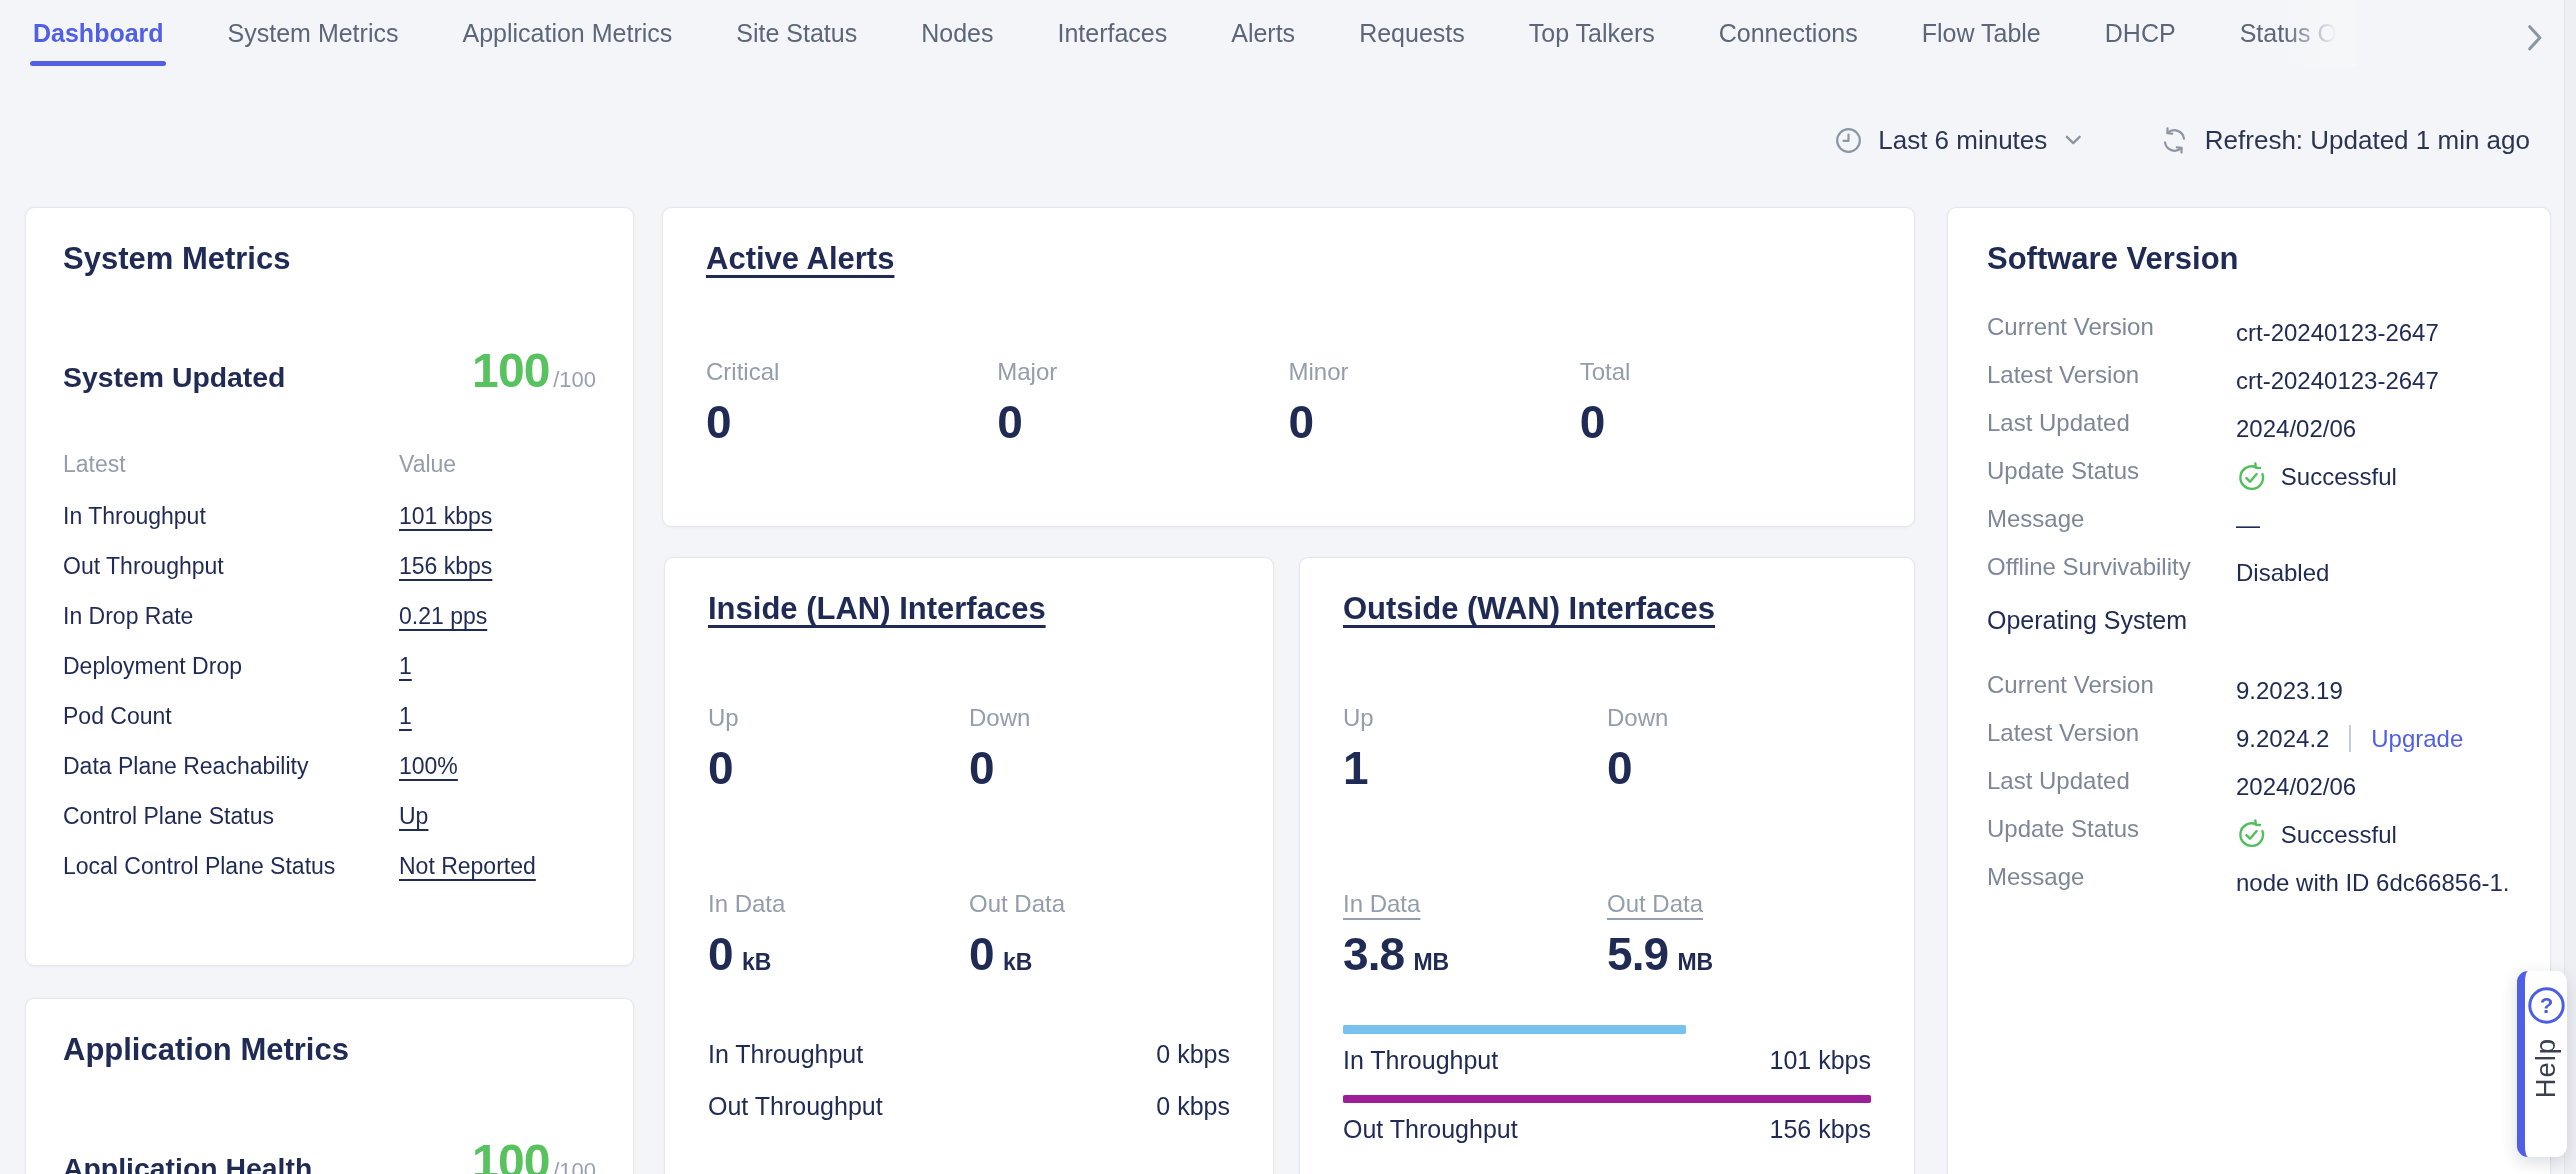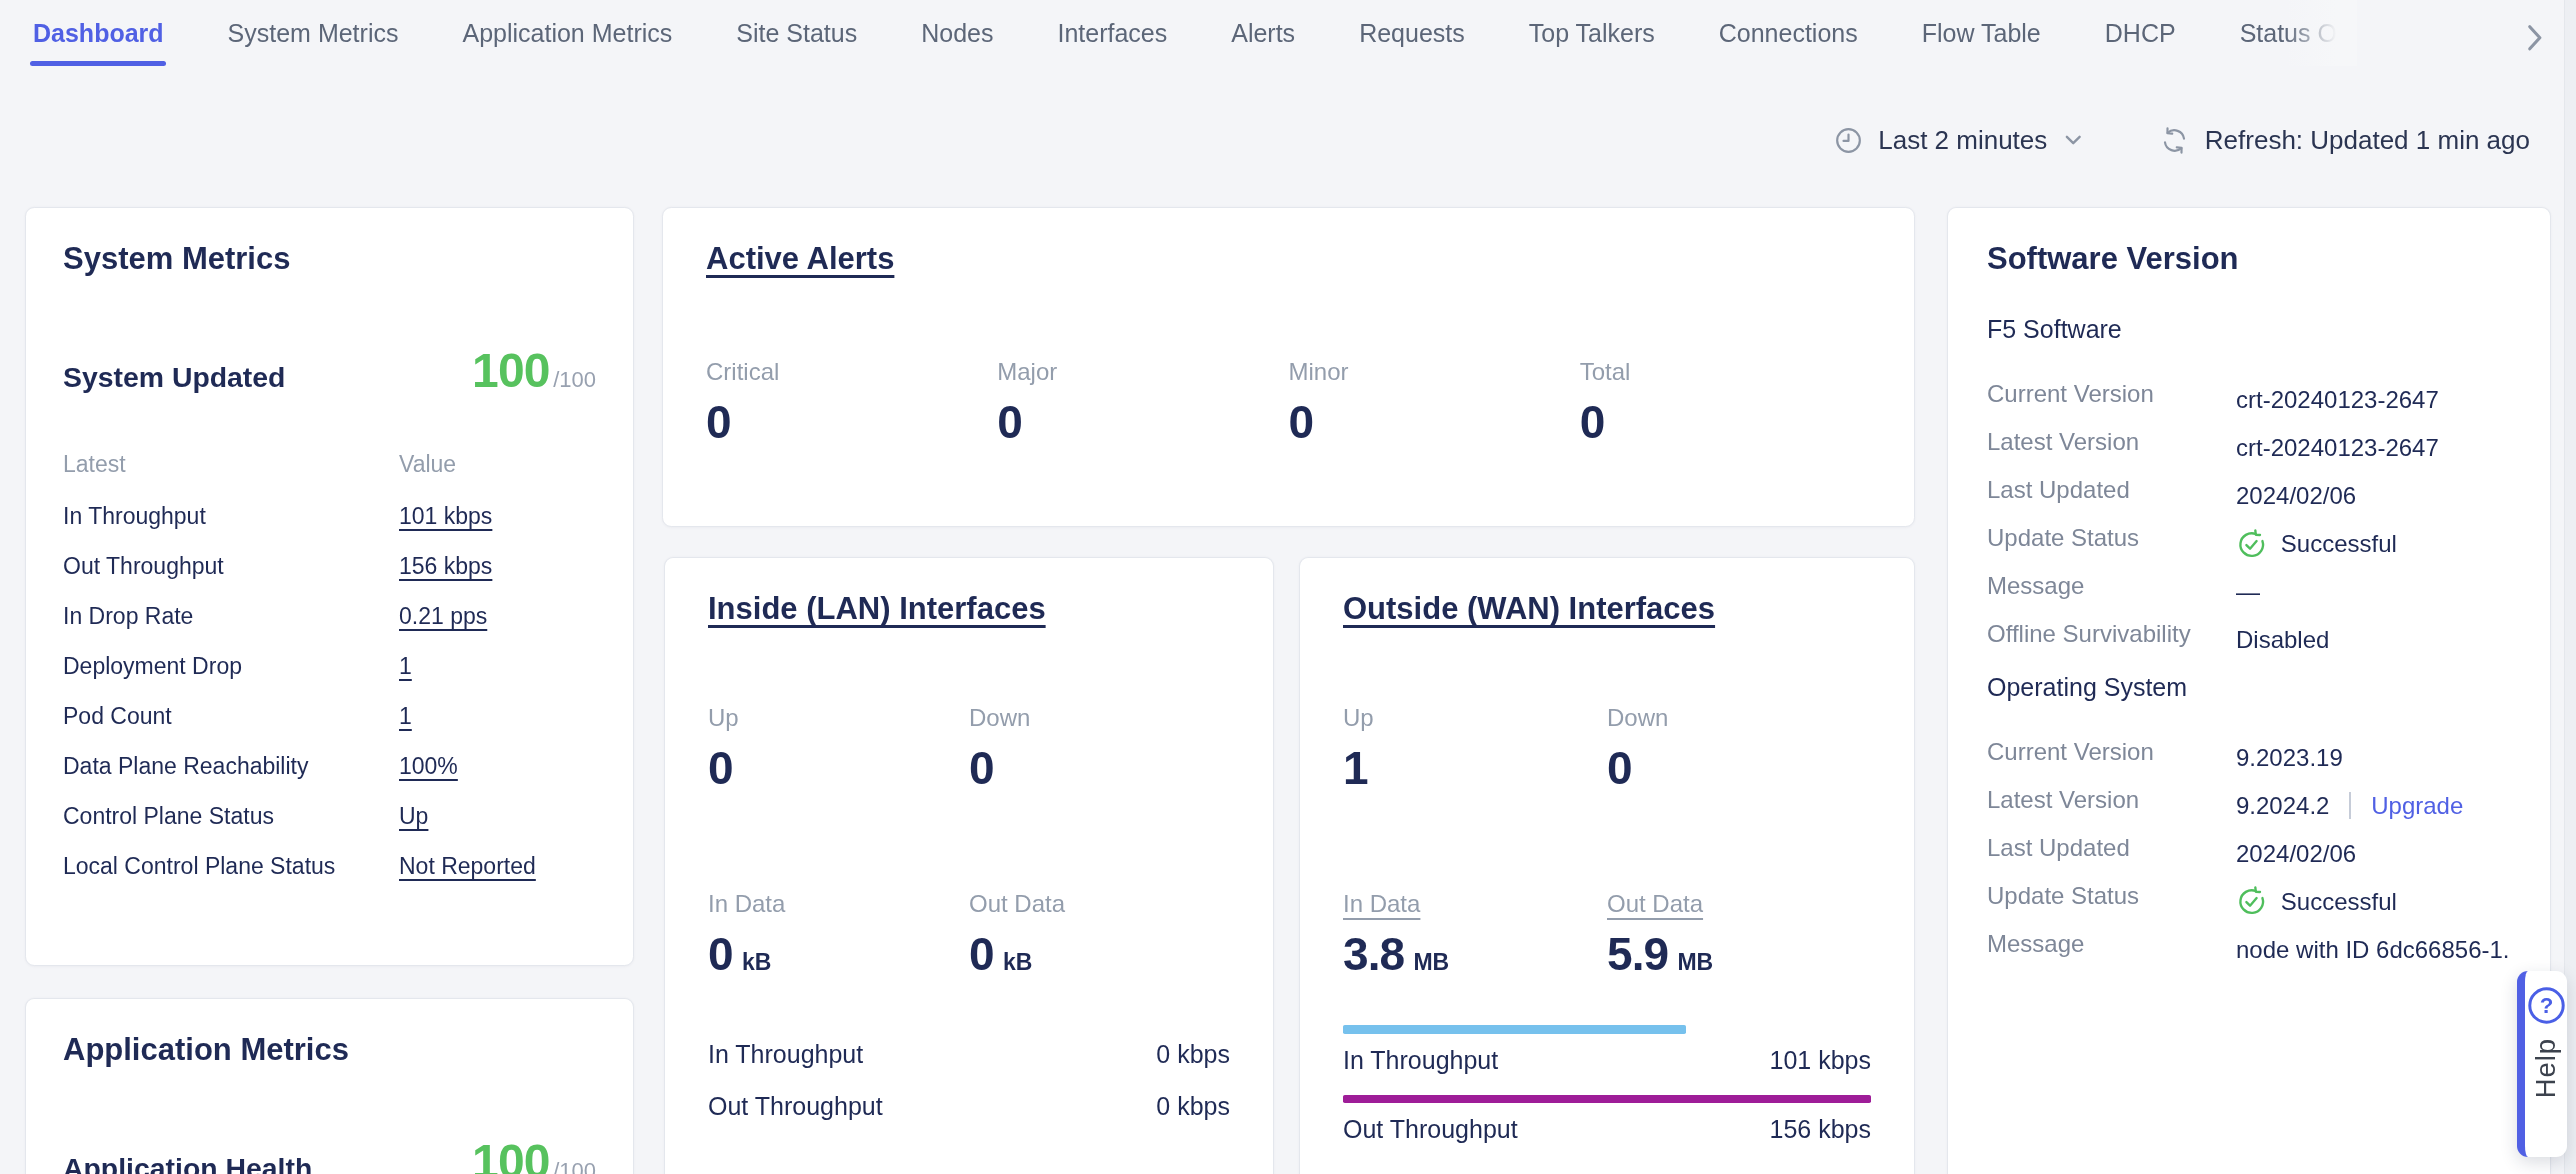--- a/index.html
+++ b/index.html
@@ -193,21 +193,21 @@
 </div>
 
 <div class="toolbar">
   <div class="tool-btn">
     <span>
       <svg width="29" height="29" viewBox="0 0 32 32" fill="none" stroke="#8c95a4" stroke-width="2.4" stroke-linecap="round" stroke-linejoin="round">
         <circle cx="16" cy="16" r="12.5"></circle>
         <path d="M16 9.5 V16.5 H10.5"></path>
       </svg>
     </span>
-    <span>Last 2 minutes</span>
+    <span>Last 6 minutes</span>
     <span class="caret">
       <svg width="16.5" height="10" viewBox="0 0 18 11" fill="none" stroke="#8c95a4" stroke-width="2.6" stroke-linecap="round" stroke-linejoin="round">
         <path d="M2 2 L9 9 L16 2"></path>
       </svg>
     </span>
   </div>
   <div class="tool-btn">
     <span>
       <svg width="29" height="29" viewBox="0 0 32 32" fill="none" stroke="#8c95a4" stroke-width="2.4" stroke-linecap="round" stroke-linejoin="round">
         <path d="M26.5 14 A10.8 10.8 0 0 0 8.5 7.6"></path>
@@ -390,21 +390,20 @@
       <span>Out Throughput</span>
       <span>156 kbps</span>
     </div>
   </div>
     </div>
 </section>
 
 <section class="card sw-card">
   <h2 class="card-title">Software Version</h2>
   <div>
-      <div class="sw-section-h">F5 Software</div>
       <div class="sw-rows">
         <div class="sw-row">
     <div class="sw-label">Current Version</div>
     <div class="sw-value">
 
       <span class="sw-value-text">crt-20240123-2647</span>
 
     </div>
   </div>
         <div class="sw-row">

